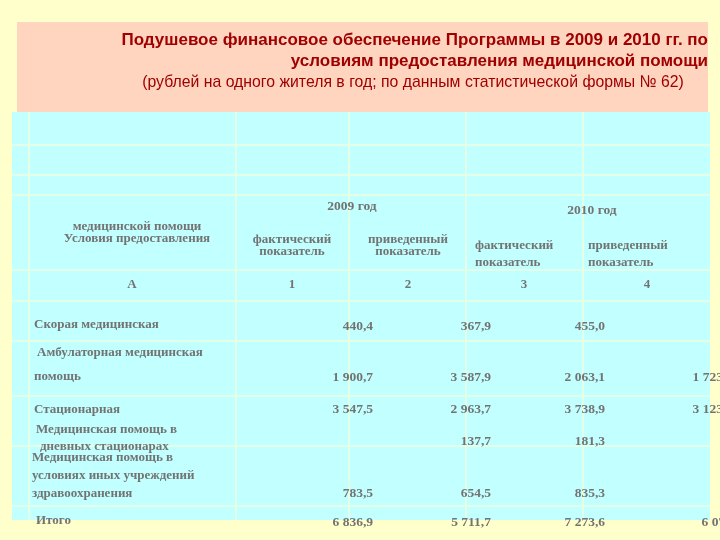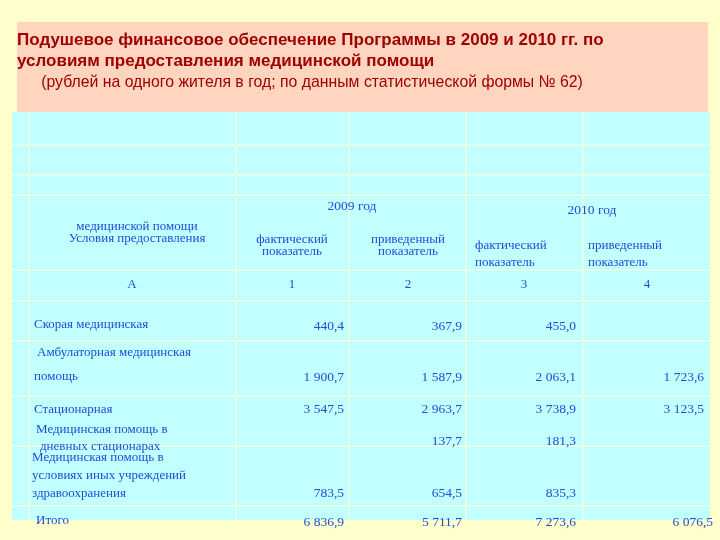--- a/index.html
+++ b/index.html
@@ -7,45 +7,45 @@
     width: 720px; height: 540px; overflow: hidden;
     background: #FFFFCC;
     position: relative;
     font-family: "Liberation Serif", "DejaVu Serif", serif;
   }
   .title-box {
     position: absolute; left: 17px; top: 22px; width: 691px; height: 103px;
     background: #FFD5C0;
     color: #A00000;
     font-family: "Liberation Sans", "DejaVu Sans", sans-serif;
-    text-align: left;
+    text-align: right;
     font-size: 17px;
     line-height: 21px;
     padding-top: 7px;
     box-sizing: border-box;
   }
   .title-box .t-bold { font-weight: bold; display: block; }
   .title-box .t-sub { font-weight: normal; display: block; font-size: 17px; transform: scaleX(0.93); }
   .table-area {
     position: absolute; left: 12px; top: 112px; width: 698px; height: 408px;
     background: #C2FFFF;
   }
   .vline, .hline { position: absolute; background: #E3FFE8; }
   .vline { top: 0; width: 2px; height: 408px; }
   .hline { left: 0; height: 2px; width: 698px; }
   .cell {
     position: absolute;
-    font-weight: normal;
-    color: #1d4ed8;
+    font-weight: bold;
+    color: #737373;
     font-size: 13px;
     line-height: 15px;
     white-space: nowrap;
   }
   .hdr { text-align: center; }
-  .num { text-align: right; font-size: 13.5px; }
+  .num { text-align: right; font-size: 13.5px; margin-left: 29px; }
   .lbl { text-align: left; }
   .yr { font-size: 13.5px; }
 </style>
 </head>
 <body>
 
 <div class="title-box">
   <span class="t-bold">Подушевое финансовое обеспечение Программы в 2009 и 2010 гг. по</span>
   <span class="t-bold">условиям предоставления медицинской помощи</span>
   <span class="t-sub">(рублей на одного жителя в год; по данным статистической формы № 62)</span>
@@ -101,21 +101,21 @@
   <div class="cell hdr" style="left:575px; top:164px; width:120px">4</div>
 
   <div class="cell lbl" style="left:22px; top:204px">Скорая медицинская</div>
   <div class="cell num" style="left:226px; top:206px; width:106px">440,4</div>
   <div class="cell num" style="left:340px; top:206px; width:110px">367,9</div>
   <div class="cell num" style="left:456px; top:206px; width:108px">455,0</div>
 
   <div class="cell lbl" style="left:25px; top:232px">Амбулаторная медицинская</div>
   <div class="cell lbl" style="left:22px; top:256px">помощь</div>
   <div class="cell num" style="left:226px; top:257px; width:106px">1 900,7</div>
-  <div class="cell num" style="left:340px; top:257px; width:110px">1 587,9</div>
+  <div class="cell num" style="left:340px; top:257px; width:110px">3 587,9</div>
   <div class="cell num" style="left:456px; top:257px; width:108px">2 063,1</div>
   <div class="cell num" style="left:575px; top:257px; width:117px">1 723,6</div>
 
   <div class="cell lbl" style="left:22px; top:289px">Стационарная</div>
   <div class="cell num" style="left:226px; top:289px; width:106px">3 547,5</div>
   <div class="cell num" style="left:340px; top:289px; width:110px">2 963,7</div>
   <div class="cell num" style="left:456px; top:289px; width:108px">3 738,9</div>
   <div class="cell num" style="left:575px; top:289px; width:117px">3 123,5</div>
 
   <div class="cell lbl" style="left:24px; top:308px; line-height:17px">

